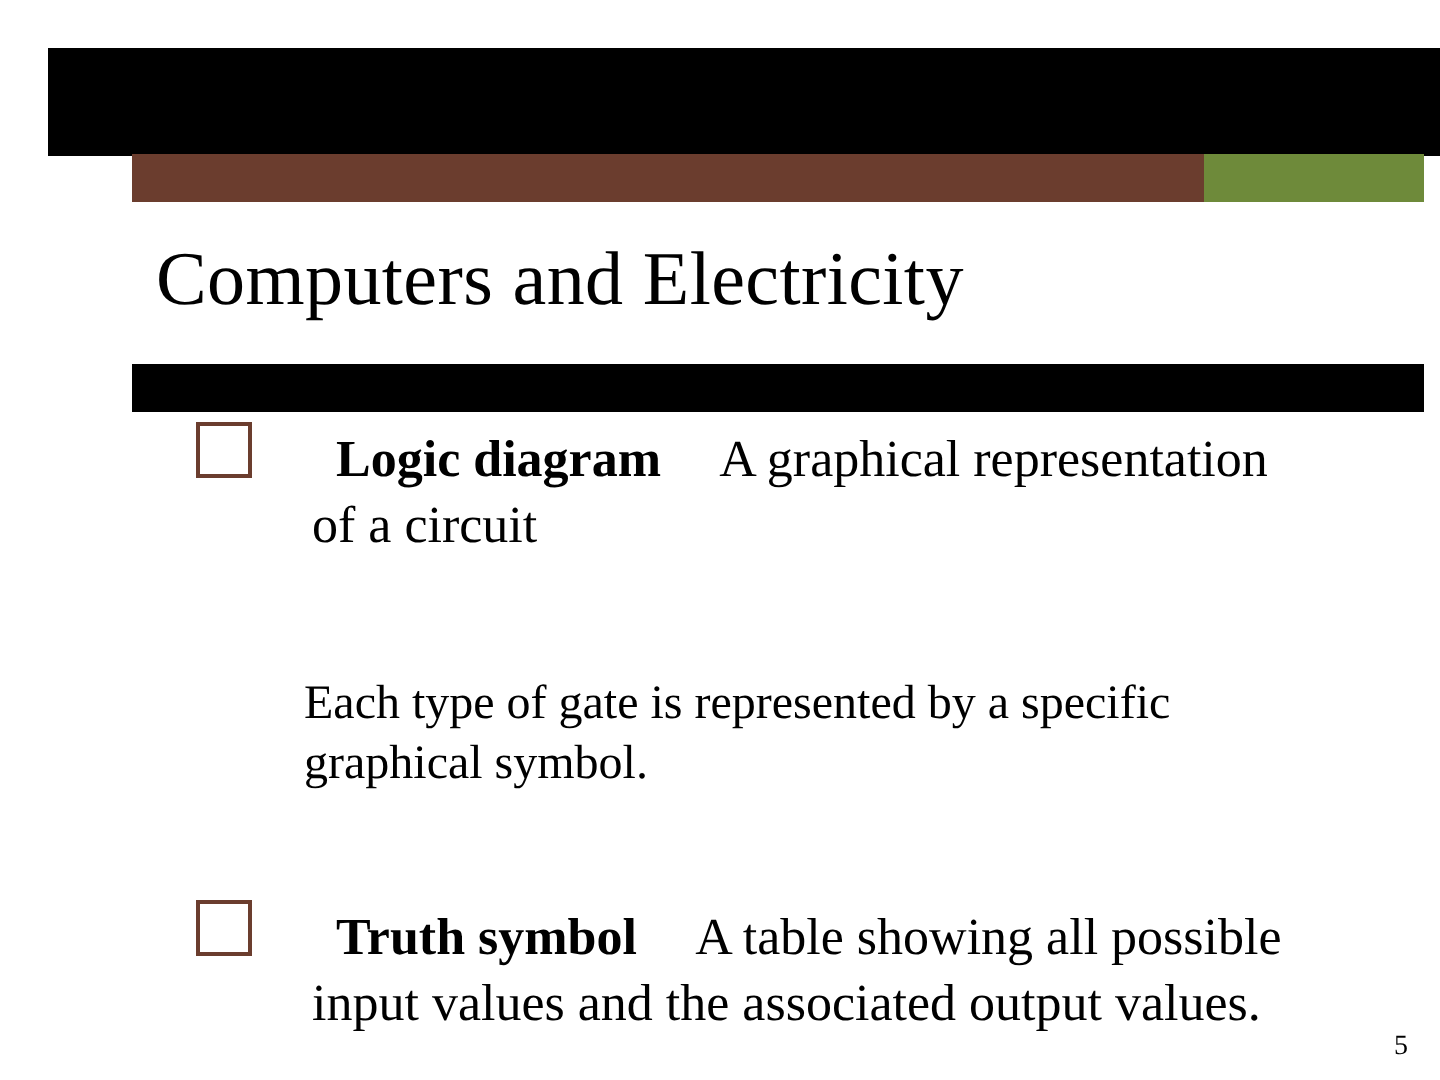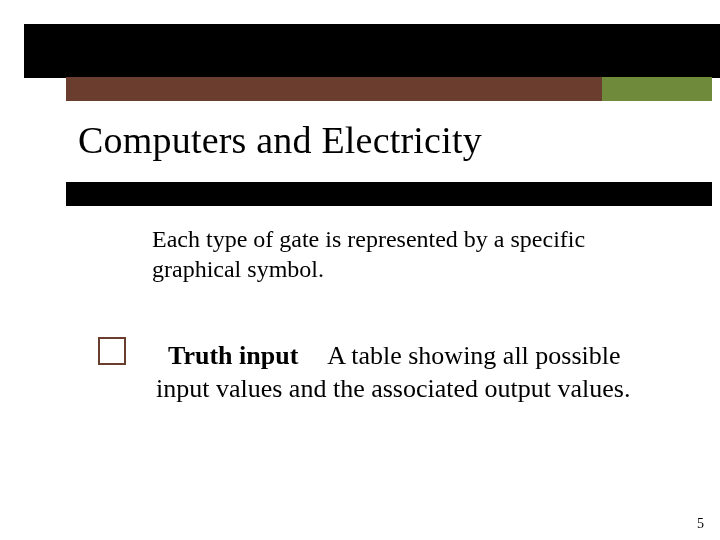--- a/index.html
+++ b/index.html
@@ -34,26 +34,32 @@
     <div class="stripe-right"></div>
   </div>
 
   <div class="title-area">
     <h1 class="title">Computers and Electricity</h1>
     <div class="title-rule"></div>
   </div>
 
   <div class="body-area">
 
+    <div class="bullet-row">
+      <div class="bullet-box"></div>
+      <div class="bullet-text">
+        <span class="term">Logic diagram</span><span>  A graphical representation of a circuit</span>
+      </div>
+    </div>
     <div class="sub-text">Each type of gate is represented by a specific graphical symbol.</div>
 
     <div class="bullet-row">
       <div class="bullet-box"></div>
       <div class="bullet-text">
-        <span class="term">Truth input</span><span>  A table showing all possible input values and the associated output values.</span>
+        <span class="term">Truth symbol</span><span>  A table showing all possible input values and the associated output values.</span>
       </div>
     </div>
 
   </div>
 
   <div class="page-number">5</div>
 
 </div>
 
 </body></html>

